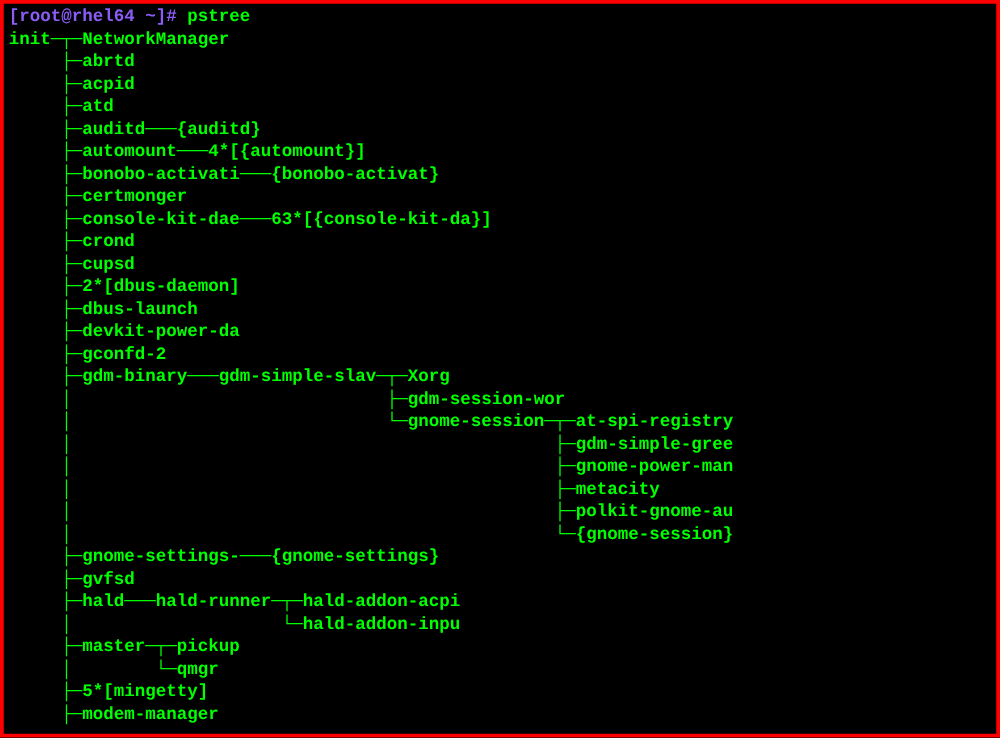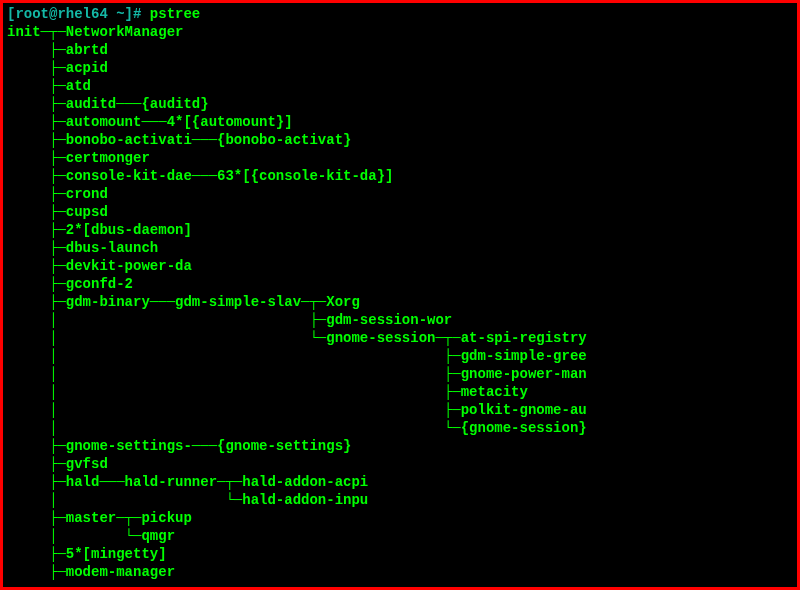--- a/index.html
+++ b/index.html
@@ -17,21 +17,21 @@
       line-height: 18px;
       color: #00ff00;
       overflow: hidden;
       padding: 2px 4px;
       font-weight: bold;
     }
     .terminal {
       white-space: pre;
       letter-spacing: 0px;
     }
-    .prompt-user { color: #14b8a6; margin-top: 22px; }
+    .prompt-user { color: #8b5cf6; margin-top: 22px; }
     .cmd { color: #00ff00; margin-top: 34px; }
   </style>
 </head>
 <body>
 
 <div class="terminal"><span><span class="prompt-user">[root@rhel64 ~]# </span></span><span class="cmd">pstree</span>
 <span id="tree-out">init─┬─NetworkManager
      ├─abrtd
      ├─acpid
      ├─atd

